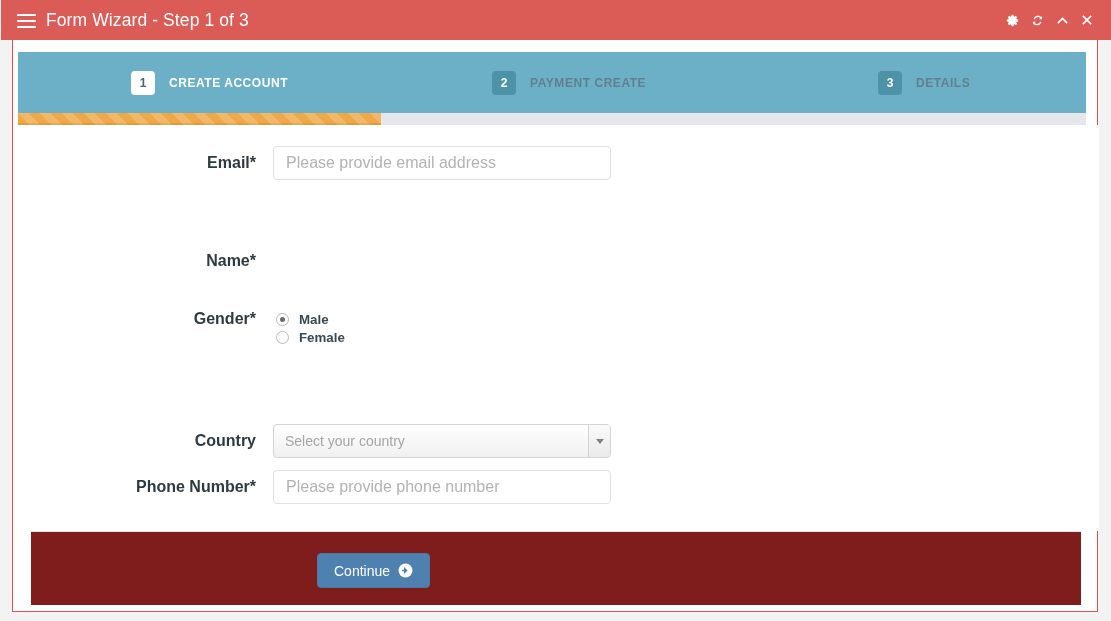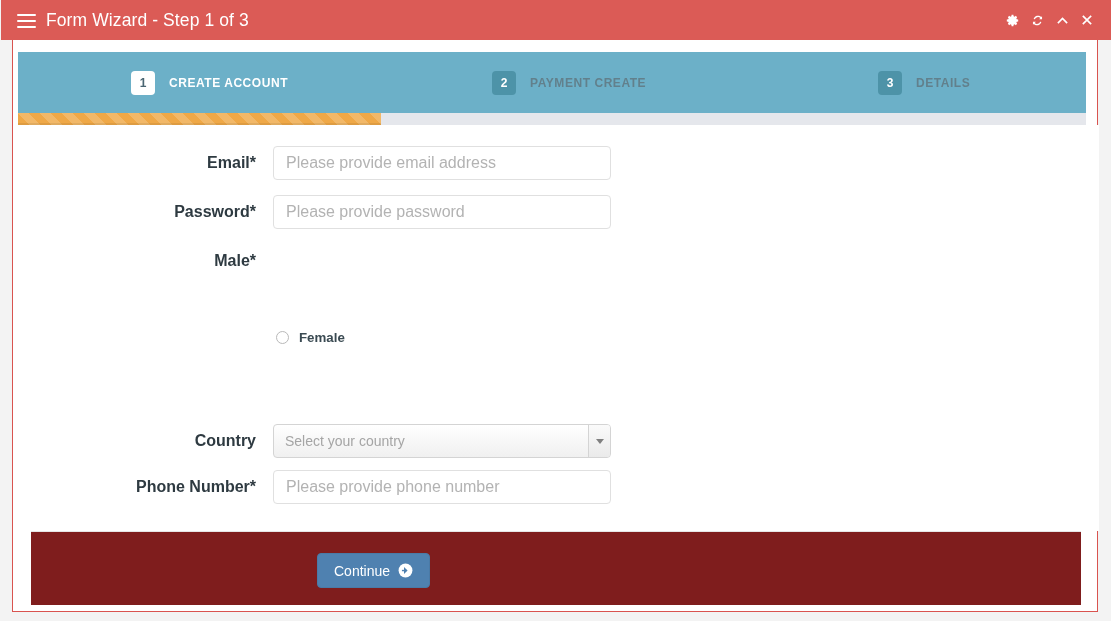--- a/index.html
+++ b/index.html
@@ -393,29 +393,34 @@
     </div>
   </div>
 
   <div class="form-body">
 
     <div class="form-group" style="top:21px;">
       <div class="form-label">Email*</div>
       <input class="form-control" type="text" placeholder="Please provide email address" style="">
     </div>
 
-    <div class="form-group" style="top:70px;">
-      <div class="form-label">Password*</div>
-      <input class="form-control" type="text" placeholder="Please provide password" style="">
-    </div>
 
     <div class="form-group" style="top:119px;">
-      <div class="form-label">Male*</div>
-    </div>
-
+      <div class="form-label">Name*</div>
+    </div>
+
+    <div class="radio-row" style="top:182px;">
+      <div class="radio-spacer">
+        <div class="form-label">Gender*</div>
+      </div>
+      <label class="radio-wrap">
+        <span class="radio-dot checked"></span>
+        <span class="radio-label">Male</span>
+      </label>
+    </div>
 
     <div class="radio-row" style="top:200px;">
       <div class="radio-spacer"></div>
       <label class="radio-wrap">
         <span class="radio-dot"></span>
         <span class="radio-label">Female</span>
       </label>
     </div>
 
 

